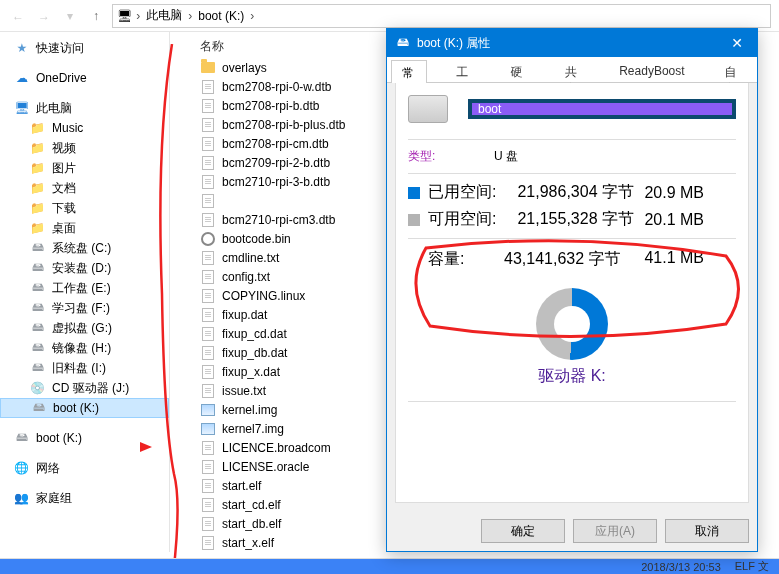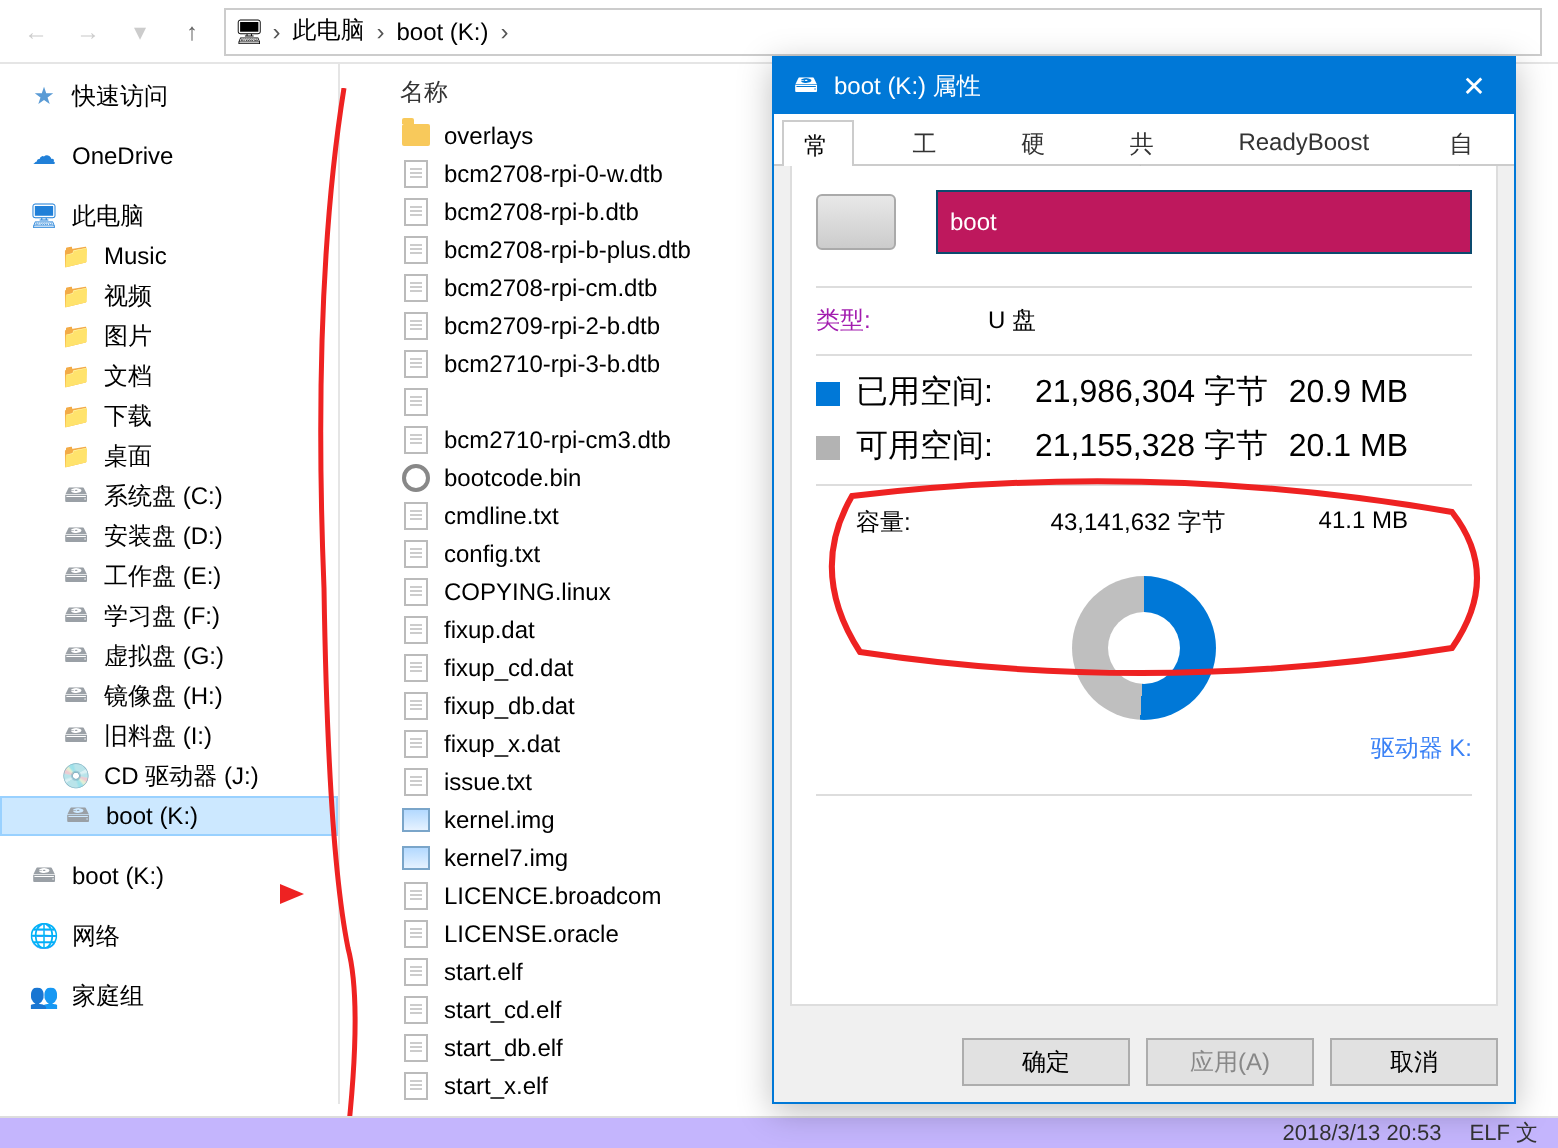--- a/index.html
+++ b/index.html
@@ -32,53 +32,53 @@
   .file-item { display:flex; align-items:center; height:19px; padding-left:20px; gap:6px; font-size:12px;}
   .file-icon { width:16px; height:16px; display:flex; align-items:center; justify-content:center;}
   .doc-icon { border:1px solid #bbb; width:12px; height:14px; background:#fff; position:relative;}
   .doc-icon::after { content:''; position:absolute; top:3px; left:2px; right:2px; height:1px; background:#ccc; box-shadow: 0 2px 0 #ccc, 0 4px 0 #ccc;}
   .folder-icon { background:#f8c95b; width:14px; height:11px; border-radius:1px; position:relative;}
   .folder-icon::before { content:''; position:absolute; top:-3px; left:0; width:6px; height:3px; background:#f8c95b; border-radius:1px 1px 0 0;}
   .cog-icon { width:14px; height:14px; border-radius:50%; border:2px solid #888; position:relative;}
   .img-icon { width:14px; height:12px; border:1px solid #7aa5c9; background:linear-gradient(#b3d9ff,#e6f2ff);}
   .red-arrow { position:absolute; width:0; height:0; border-top:5px solid transparent; border-bottom:5px solid transparent; border-left:12px solid #e22;}
   
-  .status-bar { position:absolute; bottom:0; left:0; right:0; height:16px; background:#c4b5fd; border-top:1px solid #ddd; display:flex; align-items:center; justify-content:flex-end; padding:0 10px; font-size:11px; color:#333; gap:14px;}
+  .status-bar { position:absolute; bottom:0; left:0; right:0; height:16px; background:#3b82f6; border-top:1px solid #ddd; display:flex; align-items:center; justify-content:flex-end; padding:0 10px; font-size:11px; color:#333; gap:14px;}
   
   
   .props { position:absolute; left:386px; top:28px; width:372px; height:524px; background:#f0f0f0; border:1px solid #0078d7; box-shadow:0 4px 16px rgba(0,0,0,.25); display:flex; flex-direction:column;}
   .props-title { height:28px; background:#0078d7; color:#fff; display:flex; align-items:center; padding:0 8px; font-size:12px; gap:6px;}
   .props-title .sp { flex:1;}
   .props-close { width:40px; height:28px; display:flex; align-items:center; justify-content:center; font-size:14px; margin-right:-8px;}
   .props-tabs { display:flex; background:#fff; border-bottom:1px solid #ccc; height:26px; padding-left:4px; gap:18px;}
   .tab { padding:4px 10px; font-size:12px; border:1px solid transparent; border-bottom:none; margin-top:2px; color:#333;}
   .tab.active { background:#fff; border-color:#ccc; position:relative; top:1px; color:#000;}
   .props-body { flex:1; background:#fff; margin:0 8px 8px 8px; border:1px solid #ddd; border-top:none; padding:12px; position:relative;}
   .row { display:flex; align-items:center; gap: 16px; font-size:12px; margin-bottom:8px;}
   .row .lbl { width:70px; color:#a21caf;}
   .row .val { color:#000;}
   .name-row { display:flex; align-items:center; gap:20px; margin-bottom:16px;}
   .drive-icon { width:40px; height:28px; background:linear-gradient(#e8e8e8,#ccc); border:1px solid #aaa; border-radius:3px;}
-  .name-input { flex:1; height:32px; border:1px solid #0c4a6e; padding:2px 6px; font-size:12px; background:#be185d; color:#fff;}
+  .name-input { flex:1; height:20px; border:4px solid #0c4a6e; padding:2px 6px; font-size:12px; background:#8b5cf6; color:#fff;}
   .sep { height:1px; background:#ddd; margin: 8px 0;}
   .space-row { display:flex; align-items:center; font-size:16px; margin-bottom:6px;}
   .sq { width:12px; height:12px; margin-right:8px;}
   .sq.used { background:#0078d7;}
   .sq.free { background:#b3b3b3;}
   .space-row .lbl2 { width:76px;}
   .space-row .bytes { width:130px; text-align:right;}
   .space-row .mb { width:70px; text-align:right;}
-  .total-row { display:flex; font-size:12px; margin-top:10px;}
+  .total-row { display:flex; font-size:16px; margin-top:10px;}
   .total-row .lbl2 { width:96px; padding-left:20px;}
-  .total-row .bytes { width:130px; text-align:center;}
+  .total-row .bytes { width:130px; text-align:left;}
   .total-row .mb { width:70px; text-align:right;}
   .donut-wrap { text-align:center; margin-top:18px;}
   .donut { width:72px; height:72px; border-radius:50%; background: conic-gradient(#0078d7 0deg 183deg, #bfbfbf 183deg 360deg); margin:0 auto; position:relative;}
   .donut::after { content:''; position:absolute; inset:18px; background:#fff; border-radius:50%;}
-  .donut-label { font-size:12px; margin-top:6px; color:#3b82f6;text-align:right;}
+  .donut-label { font-size:16px; margin-top:6px; color:#4c1d95;}
   .props-buttons { display:flex; justify-content:flex-end; gap:8px; padding:8px; }
   .btn { width:84px; height:24px; background:#e1e1e1; border:1px solid #adadad; font-size:12px; display:flex; align-items:center; justify-content:center;text-align:right;}
   .btn.disabled { color:#888;}
 </style>
 </head>
 <body>
 
 <div class="address-bar">
   <div class="nav-arrow disabled">←</div>
   <div class="nav-arrow disabled">→</div>

